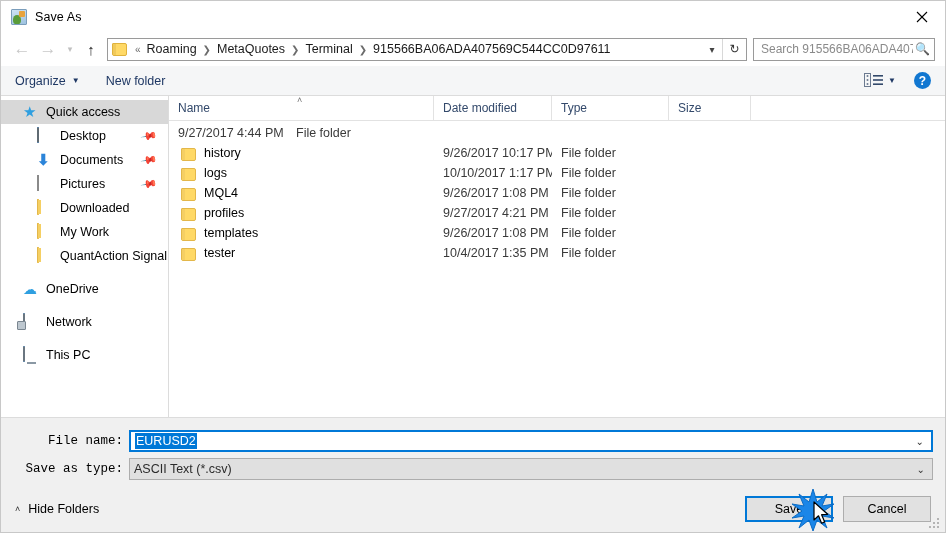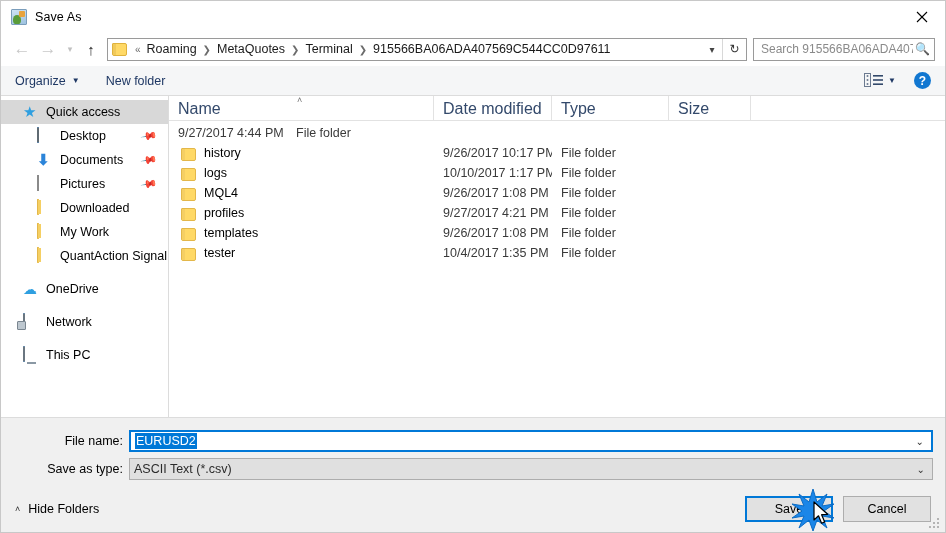--- a/index.html
+++ b/index.html
@@ -310,21 +310,21 @@
   }
   .colhead {
     height: 25px;
     display: flex;
     align-items: center;
     border-bottom: 1px solid #e2e2e2;
     flex: 0 0 auto;
     position: relative;
   }
   .col {
-    font-size: 16px;
+    font-size: 12px;
     color: #33496b;
     padding-left: 9px;
     height: 25px;
     line-height: 25px;
     border-right: 1px solid #e2e2e2;
     overflow: hidden;
     white-space: nowrap;
   }
   .col-name { width: 265px; flex: 0 0 265px; }
   .col-date { width: 118px; flex: 0 0 118px; }
@@ -373,20 +373,21 @@
     margin-bottom: 6px;
     padding-right: 12px;
   }
   .field-label {
     width: 128px;
     flex: 0 0 128px;
     text-align: right;
     padding-right: 6px;
     font-size: 12.5px;
     color: #000;
+    font-family: Liberation Mono, monospace;
   }
   .combo {
     flex: 1 1 auto;
     height: 22px;
     display: flex;
     align-items: center;
     background: #fff;
     border: 1px solid #a0a0a0;
     padding-left: 4px;
     font-size: 12.5px;

